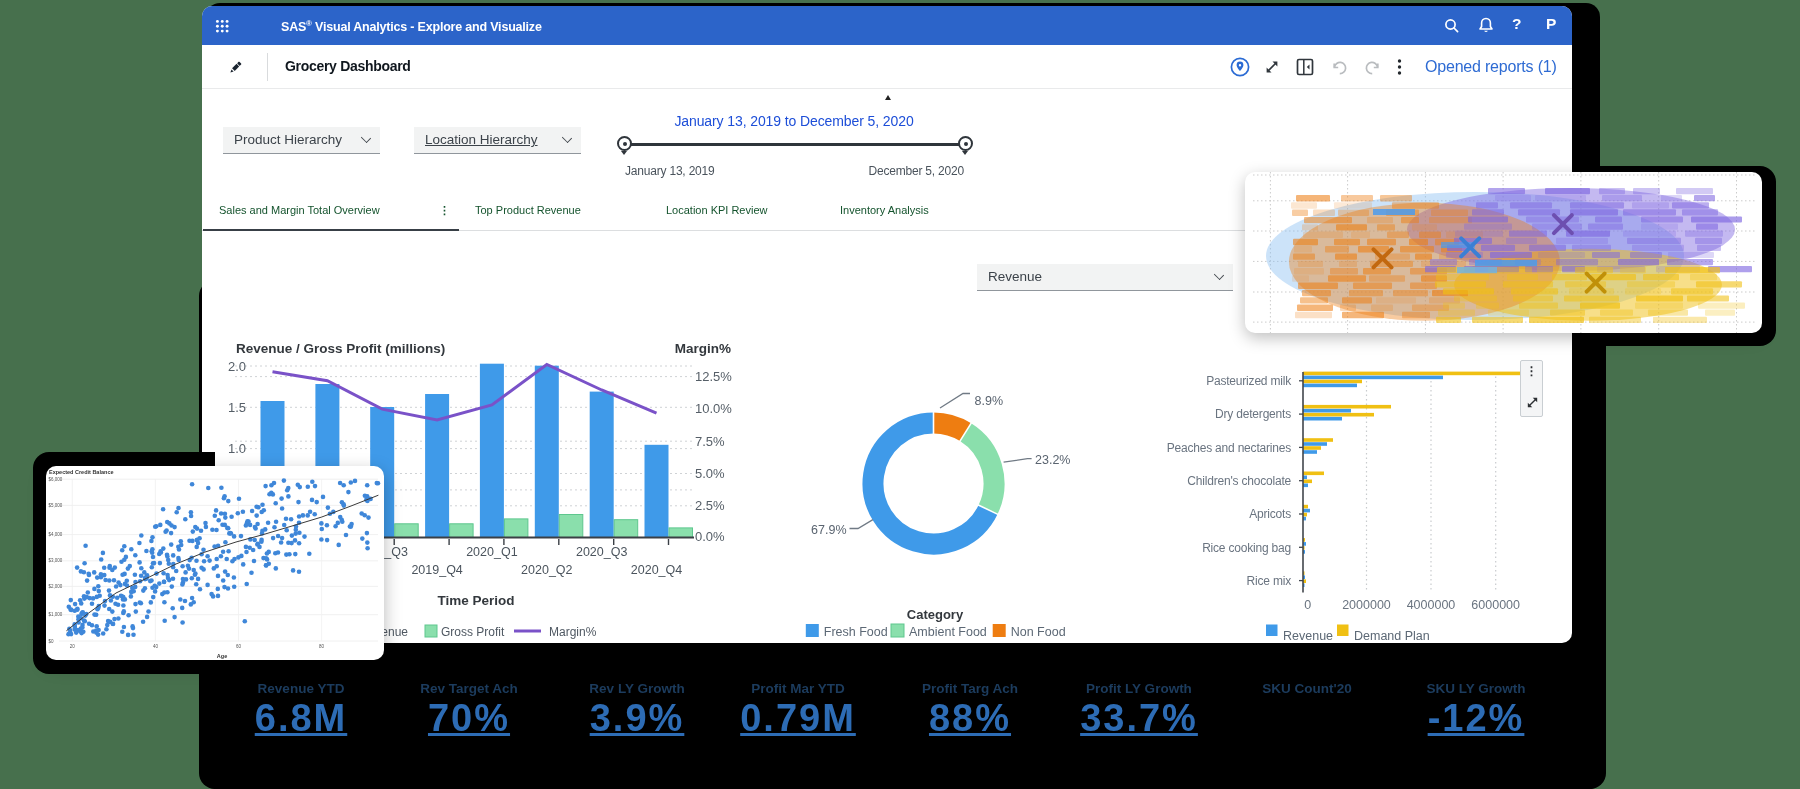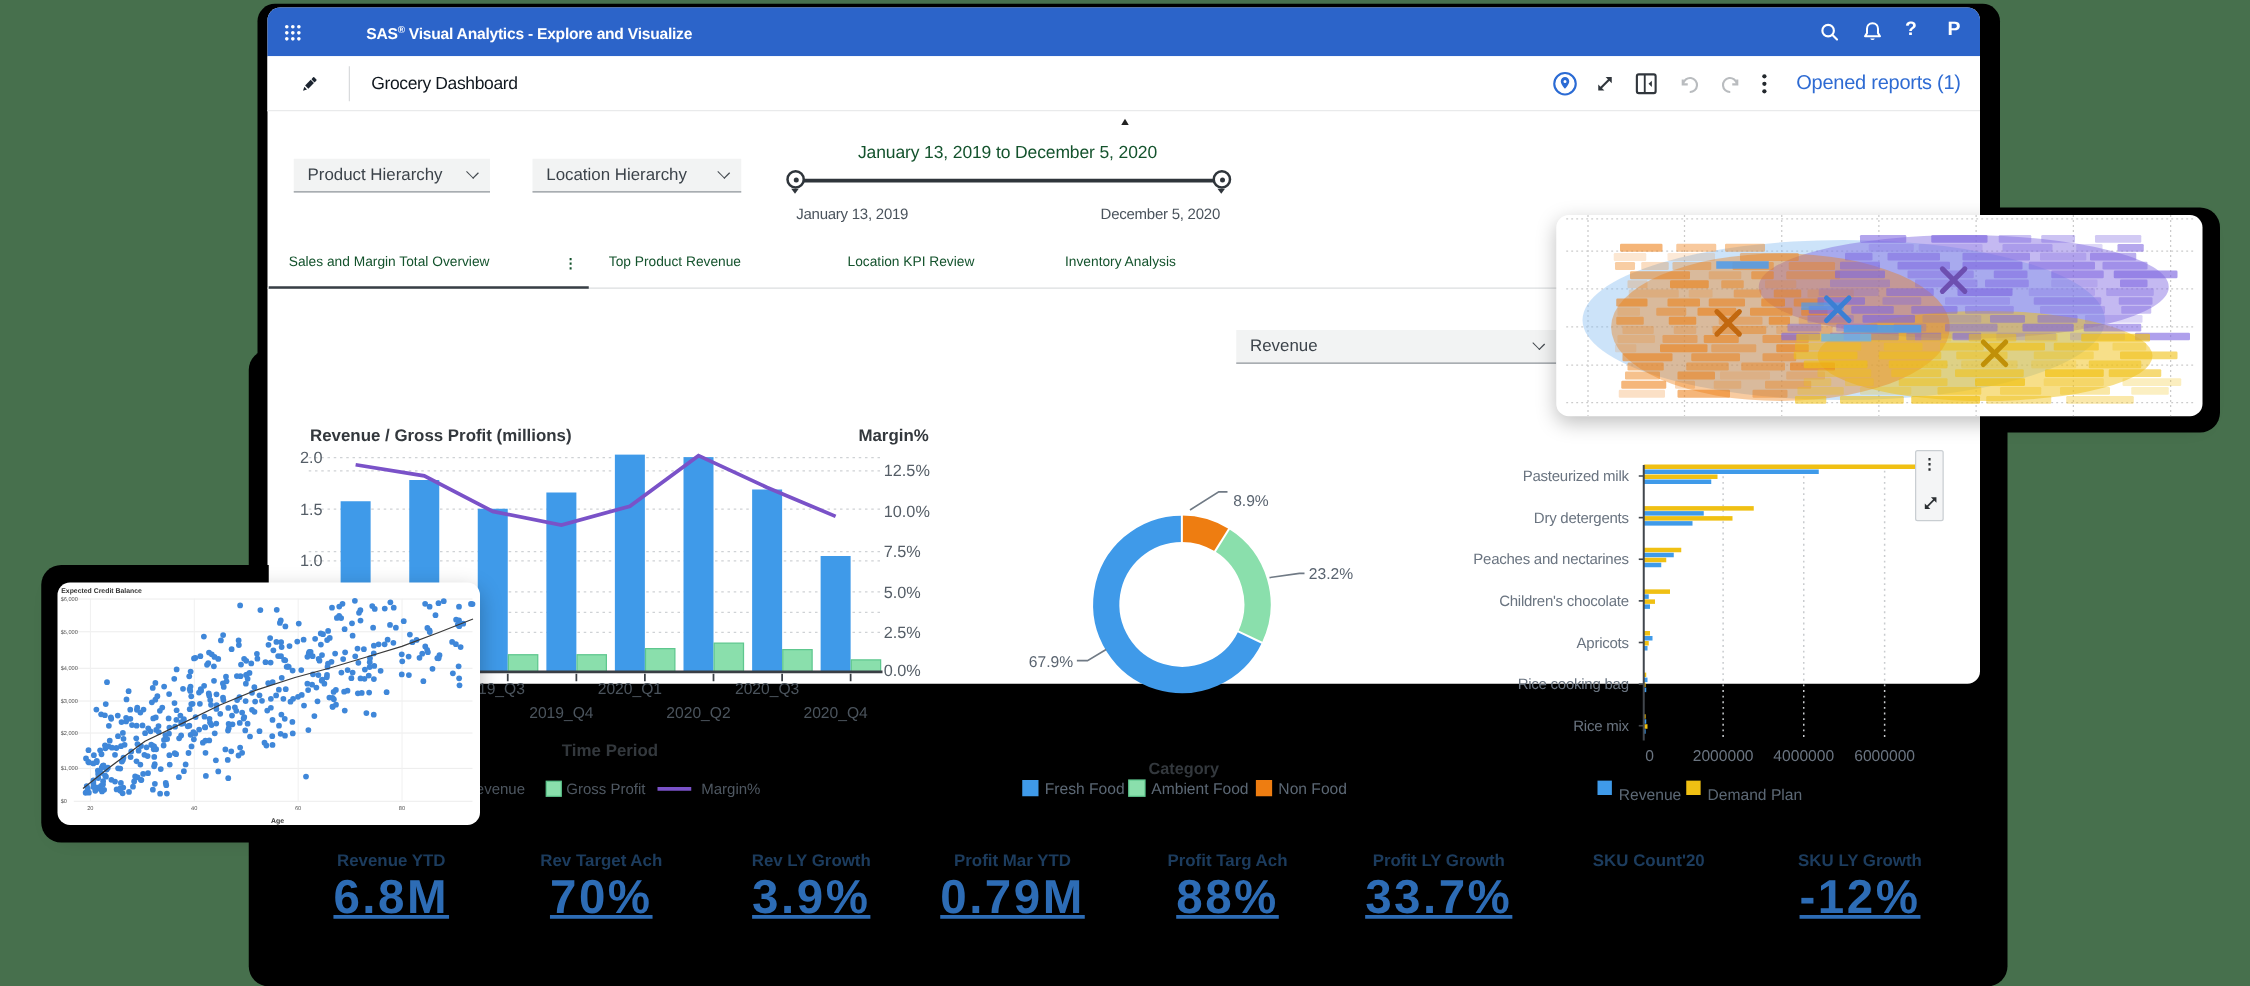--- a/index.html
+++ b/index.html
@@ -2,36 +2,36 @@
 <html><head>
 <meta charset="utf-8">
 <style>
 * { margin:0; padding:0; box-sizing:border-box; }
 html,body { width:1800px; height:789px; overflow:hidden; }
 body { background:#47704d; font-family:"Liberation Sans", sans-serif; position:relative; }
 .abs { position:absolute; }
 
 #shadow-main { left:206px; top:3px; width:1394px; height:787px; background:#000; border-radius:14px; }
 #shadow-main2 { left:199px; top:280px; width:1407px; height:509px; background:#000; border-radius:16px; }
-#win { left:214px; top:6px; width:1370px; height:541px; background:#fff; border-radius:10px; }
+#win { left:202px; top:6px; width:1370px; height:637px; background:#fff; border-radius:10px; }
 
 #hdr { left:0; top:0; width:1370px; height:39px; background:#2c64c9; border-radius:10px 10px 0 0; }
 #hdr .title { position:absolute; left:79px; top:13px; color:#fff; font-size:12.5px; font-weight:bold; letter-spacing:-0.2px; }
 
 #tbar { left:0; top:39px; width:1370px; height:44px; background:#fff; border-bottom:1px solid #e9eaeb; }
 #tbar .tdiv { position:absolute; left:65px; top:8px; width:1px; height:28px; background:#d9dbdd; }
-#tbar .ttl { position:absolute; left:83px; top:13px; font-size:14px; font-weight:normal; letter-spacing:-0.3px; color:#10171e; }
+#tbar .ttl { position:absolute; left:83px; top:13px; font-size:14px; font-weight:bold; letter-spacing:-0.3px; color:#10171e; }
 .orep { position:absolute; left:1223px; top:13px; font-size:16px; letter-spacing:-0.2px; color:#2e6bd3; }
 
 .ftri { left:682.5px; top:89px; width:0; height:0; border-left:3.8px solid transparent; border-right:3.8px solid transparent; border-bottom:5px solid #222; }
-.fdate { left:162px; top:107px; width:860px; text-align:center; font-size:14px; letter-spacing:-0.1px; color:#14532d; }
+.fdate { left:162px; top:107px; width:860px; text-align:center; font-size:14px; letter-spacing:-0.1px; color:#1d4ed8; }
 .dd { background:#f2f3f3; border-bottom:1px solid #90969c; font-size:13.5px; color:#3c434a; padding:5px 10px 0 11px; height:27px; }
 .dd .chev { float:right; margin-top:2px; }
 #dd1 { left:21px; top:121px; width:157px; }
-#dd2 { left:212px; top:121px; width:167px; }
+#dd2 { left:212px; top:121px; width:167px;text-decoration:underline; }
 .chev { width:8px; height:8px; display:inline-block; position:relative; }
 .chev:before { content:""; position:absolute; left:0; top:0; width:7px; height:7px; border-right:1.6px solid #43484e; border-bottom:1.6px solid #43484e; transform:rotate(45deg) scale(1,.8); transform-origin:center; }
 .slider-track { left:426px; top:137px; width:337px; height:3px; background:#2f353b; }
 .shandle { top:130px; width:15px; height:15px; border-radius:50%; background:#fff; border:2px solid #2f353b; }
 .shandle:after { content:""; position:absolute; left:3.5px; top:3.5px; width:4px; height:4px; border-radius:50%; background:#2f353b; }
 .snotch { top:144.5px; width:0; height:0; border-left:3.5px solid transparent; border-right:3.5px solid transparent; border-top:4.5px solid #2f353b; }
 .slbl { top:158px; font-size:12px; letter-spacing:-0.2px; color:#4a535c; }
 
 .tab { top:198px; font-size:11px; color:#14532d; }
 .tabline { left:0px; top:224px; width:1370px; height:1px; background:#dcdee0; }

